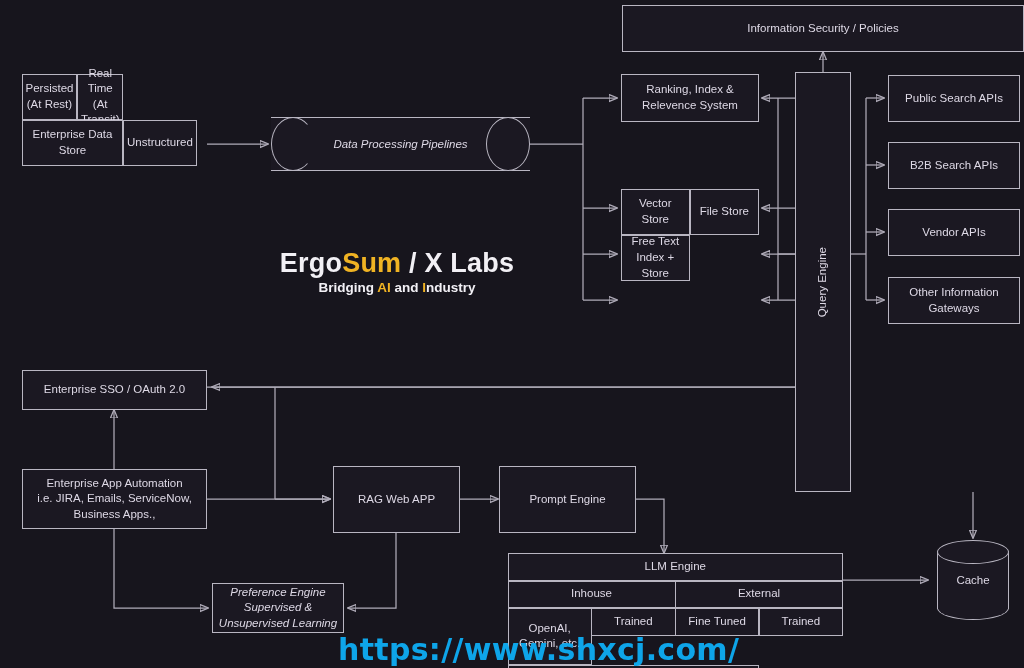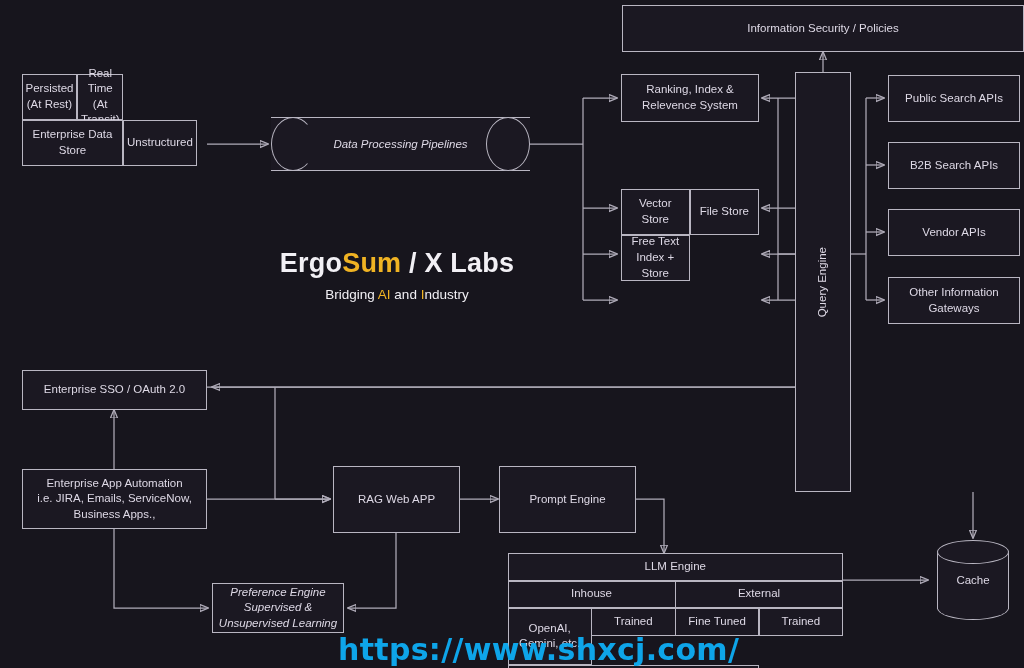--- a/index.html
+++ b/index.html
@@ -14,21 +14,21 @@
 
   svg.wires{position:absolute;left:0;top:0;width:1024px;height:668px;
             pointer-events:none;overflow:visible;}
   svg.wires path,svg.wires line{stroke:#b0acb9;stroke-width:1.25;fill:none;}
 
   
   #logo{position:absolute;left:262px;top:248px;width:270px;text-align:center;
         user-select:none;}
   #logo .l1{font-size:27px;font-weight:bold;letter-spacing:.2px;color:#f2f0f5;
             white-space:nowrap;}
-  #logo .l2{font-size:13.5px;font-weight:normal;color:#f2f0f5;margin-top:8px;
+  #logo .l2{font-size:13.5px;font-weight:bold;color:#f2f0f5;margin-top:1px;
             white-space:nowrap;}
   .gold{color:#f0b323;}
 
   
   .cyl-h{position:absolute;box-sizing:border-box;}
   .cyl-h .body{position:absolute;inset:0;border-top:1px solid #b9b6c2;
                border-bottom:1px solid #b9b6c2;background:#1b1822;}
   .cyl-h .capL,.cyl-h .capR{position:absolute;top:0;bottom:0;width:42px;
        border:1px solid #b9b6c2;border-radius:50%/50%;background:#1b1822;}
   .cyl-h .capL{left:0;}

